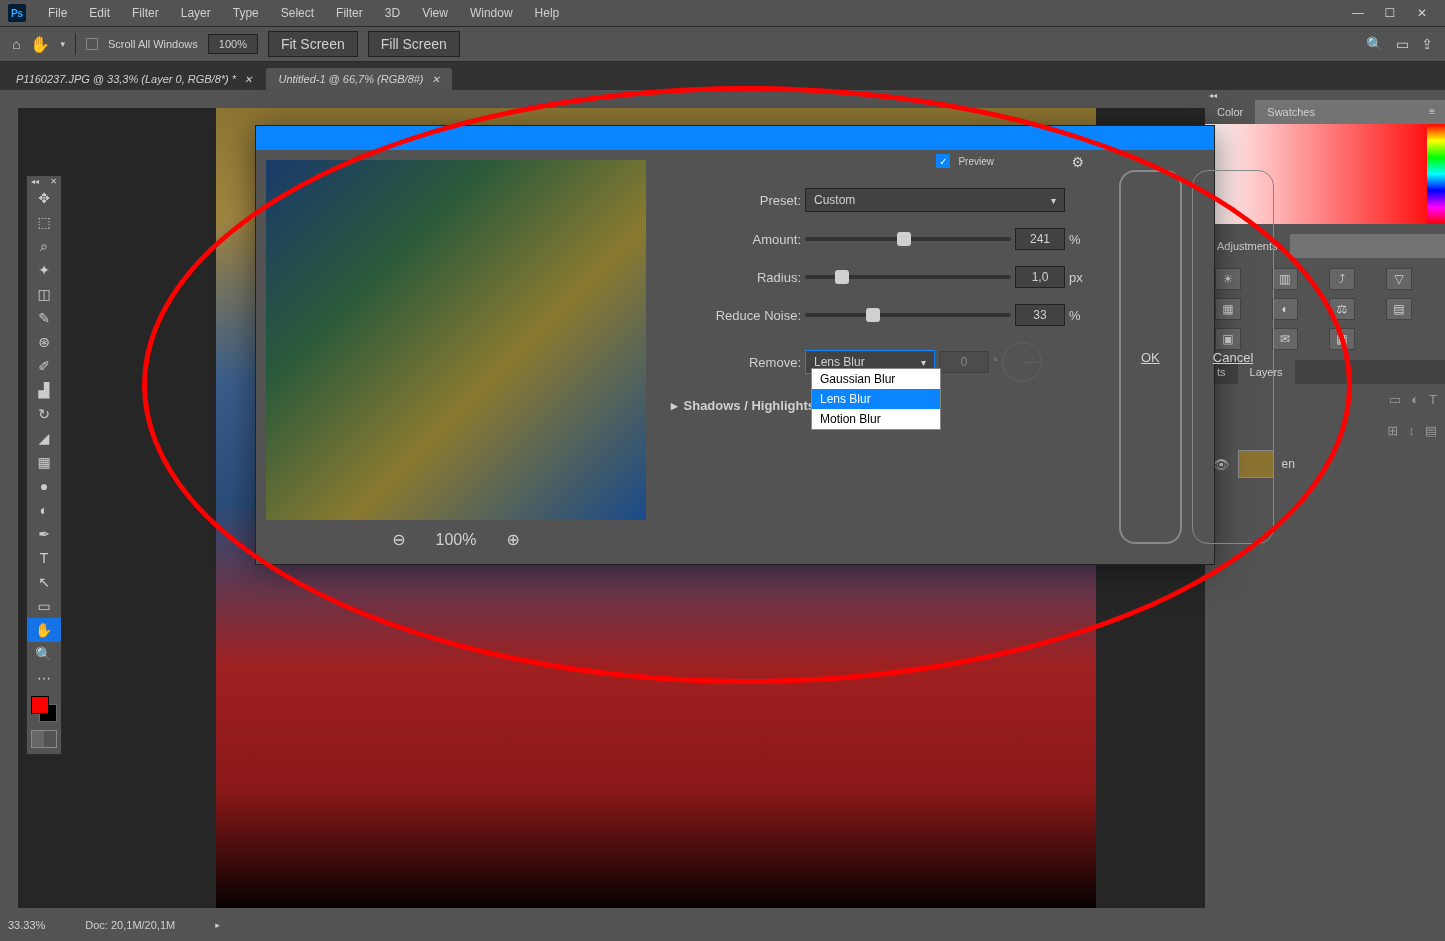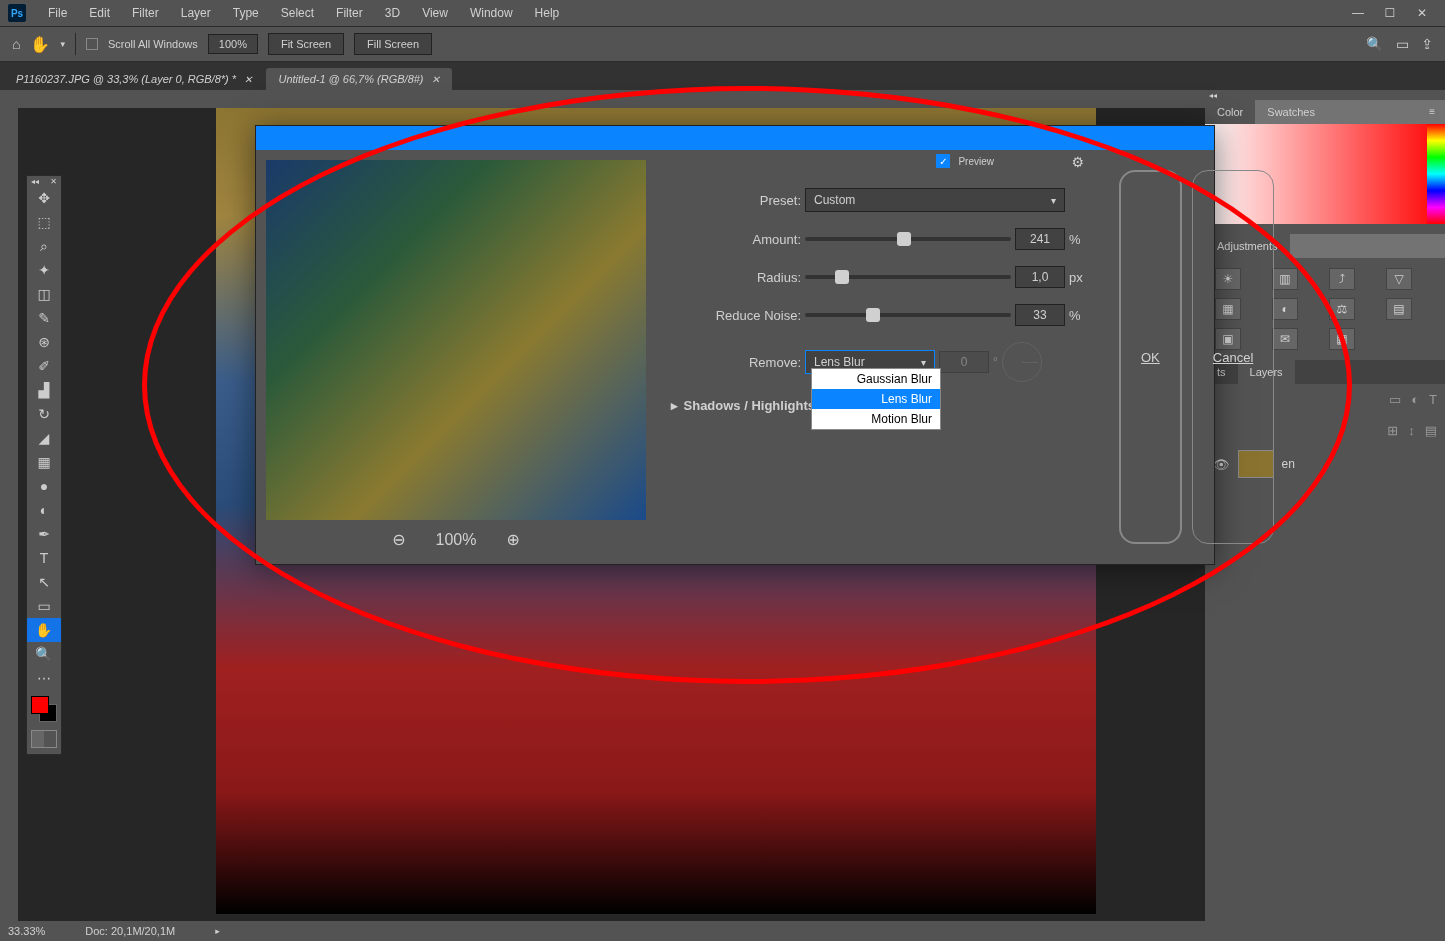--- a/index.html
+++ b/index.html
@@ -10,35 +10,35 @@
 .menu-item { padding: 4px 10px; cursor: pointer; font-size: 12px; }
 .window-controls { margin-left: auto; display: flex; gap: 2px; }
 .win-btn { width: 30px; height: 20px; display: flex; align-items: center; justify-content: center; font-size: 12px; cursor: pointer; }
 
 .options-bar { background: #535353; height: 36px; display: flex; align-items: center; padding: 0 12px; gap: 10px; border-top: 1px solid #2a2a2a; border-bottom: 1px solid #2a2a2a; }
 .home-icon { font-size: 14px; }
 .hand-icon { font-size: 16px; }
 .checkbox { width: 12px; height: 12px; border: 1px solid #888; display: inline-block; }
 .opt-label { font-size: 11px; }
 .zoom-box { background: #424242; border: 1px solid #222; padding: 3px 10px; font-size: 11px; }
-.opt-btn { background: #424242; border: 1px solid #222; padding: 4px 12px; font-size: 11px; cursor: pointer; color: #d0d0d0; }
+.opt-btn { background: #424242; border: 1px solid #222; padding: 4px 12px; font-size: 14px; cursor: pointer; color: #d0d0d0; }
 .right-icons { margin-left: auto; display: flex; gap: 12px; font-size: 14px; }
 
 .tabs-bar { background: #323232; height: 28px; display: flex; align-items: flex-end; padding-left: 4px; }
 .tab { background: #535353; padding: 5px 12px; font-size: 11px; font-style: italic; display: flex; align-items: center; gap: 8px; border-top-left-radius: 3px; border-top-right-radius: 3px; margin-right: 2px; cursor: pointer; }
 .tab.active { background: #323232; }
 .tab-close { font-size: 10px; cursor: pointer; }
 
 .ruler-h { position: absolute; top: 90px; left: 0; right: 0; height: 18px; background: #535353; font-size: 8px; color: #aaa; overflow: hidden; }
 .ruler-v { position: absolute; top: 108px; left: 0; bottom: 20px; width: 18px; background: #535353; }
 
 .canvas-area { position: absolute; top: 108px; left: 18px; right: 0; bottom: 20px; background: #262626; overflow: hidden; }
 .image-canvas { position: absolute; left: 198px; top: -14px; width: 880px; height: 820px; background: linear-gradient(180deg, #8a7330 0%, #a08540 15%, #3a5d8a 35%, #2a4d7a 50%, #a02020 70%, #8a1818 85%, #000 100%); }
 
-.status-bar { position: absolute; bottom: 0; left: 0; right: 0; height: 20px; background: #535353; display: flex; align-items: center; padding: 0 8px; font-size: 11px; gap: 40px; }
+.status-bar { position: absolute; bottom: 0; left: 0; right: 0; height: 33px; background: #535353; display: flex; align-items: center; padding: 0 8px; font-size: 11px; gap: 40px; }
 
 .toolbox { position: absolute; left: 26px; top: 175px; width: 36px; background: #535353; border: 1px solid #2a2a2a; }
 .tool { width: 34px; height: 24px; display: flex; align-items: center; justify-content: center; font-size: 14px; cursor: pointer; color: #ccc; }
 .tool.active { background: #1473e6; }
 .tool-handle { height: 10px; background: #535353; display: flex; align-items: center; justify-content: space-between; padding: 0 4px; font-size: 8px; }
 .color-swatches { display: flex; flex-direction: column; align-items: center; padding: 6px 0; }
 .fg-bg { position: relative; width: 26px; height: 26px; }
 .fg { position: absolute; top: 0; left: 0; width: 18px; height: 18px; background: #ff0000; border: 1px solid #000; }
 .bg { position: absolute; bottom: 0; right: 0; width: 18px; height: 18px; background: #000; border: 1px solid #666; }
 .mask-mode { width: 26px; height: 18px; border: 1px solid #888; margin-top: 8px; display: flex; }
@@ -75,21 +75,21 @@
 .dialog-controls { flex: 1; padding: 20px 15px; }
 .ctrl-row { display: flex; align-items: center; margin-bottom: 16px; gap: 4px; }
 .ctrl-label { width: 130px; text-align: right; font-size: 13px; }
 .slider-track { flex: 1; height: 4px; background: #333; position: relative; border-radius: 2px; }
 .slider-thumb { position: absolute; top: -5px; width: 14px; height: 14px; background: #d0d0d0; border-radius: 3px; transform: translateX(-50%); cursor: pointer; }
 .ctrl-input { width: 50px; background: #424242; border: 1px solid #222; color: #d0d0d0; padding: 3px 6px; text-align: center; font-size: 12px; }
 .ctrl-unit { width: 20px; font-size: 13px; }
 .dropdown { width: 260px; background: #424242; border: 1px solid #222; color: #d0d0d0; padding: 4px 8px; display: flex; align-items: center; justify-content: space-between; cursor: pointer; font-size: 12px; }
 .dropdown.small { width: 130px; border: 1px solid #0a84ff; }
 .dd-arrow::after { content: '▾'; font-size: 10px; }
-.dropdown-list { position: absolute; width: 130px; background: #fff; color: #000; border: 1px solid #888; z-index: 100; text-align: right; }
+.dropdown-list { position: absolute; width: 130px; background: #fff; color: #000; border: 1px solid #888; z-index: 100; }
 .dd-item { padding: 3px 8px; font-size: 12px; cursor: pointer; }
 .dd-item.selected { background: #0a84ff; color: #fff; }
 .dialog-buttons { width: 110px; padding: 20px 15px; display: flex; flex-direction: row; gap: 10px; text-decoration: underline; }
 .dlg-btn { background: transparent; border: 1px solid #888; color: #d0d0d0; padding: 6px 20px; border-radius: 16px; font-size: 13px; cursor: pointer; }
 .dlg-btn:first-of-type { border-width: 2px; }
 .gear-top { position: absolute; right: 130px; top: 28px; font-size: 14px; cursor: pointer; }
 .preview-check { display: flex; align-items: center; gap: 8px; position: absolute; right: 220px; top: 28px; }
 .checkbox-checked { width: 14px; height: 14px; background: #0a84ff; display: flex; align-items: center; justify-content: center; color: #fff; font-size: 10px; }
 .angle-dial { width: 40px; height: 40px; border: 1px solid #777; border-radius: 50%; position: relative; }
 .angle-dial::after { content: ''; position: absolute; left: 50%; top: 50%; width: 16px; height: 1px; background: #777; }

